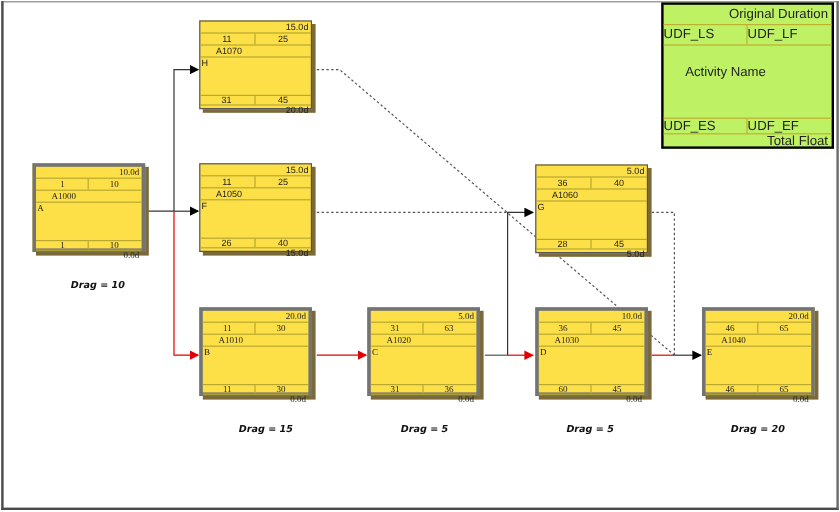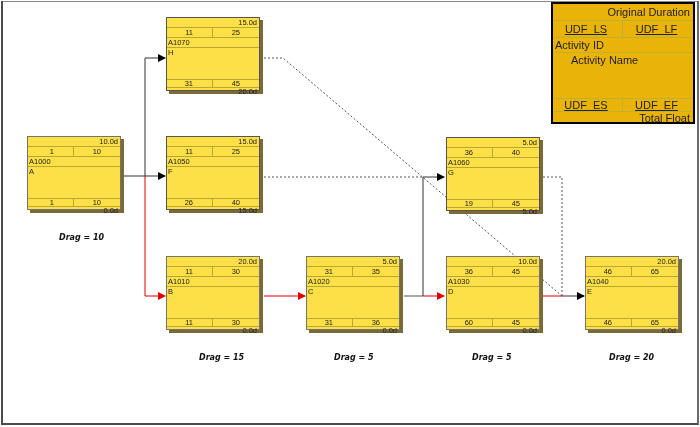--- a/index.html
+++ b/index.html
@@ -12,45 +12,45 @@
     border: 2px solid #4a4a4a; border-top: none; border-right: 2px solid #6a6a6a;
     box-sizing: content-box;
   }
   .frame-top { position:absolute; left:1px; top:1px; width:698px; height:1px; background:#888; }
   svg.links { position: absolute; left: 0; top: 0; width: 700px; height: 427px; }
   .node {
     position: absolute; width: 94px; height: 74px; background: #fde047;
     box-shadow: 3px 3px 0 #7a6a3a; font-size: 7.5px; color: #222;
     box-sizing: border-box;
   }
-  .node.crit { border: 1px solid #737373; }
+  .node.crit { border: 3px solid #737373; font-family: Liberation Serif, serif; }
   .node.noncrit { border: 1px solid #555; }
   .row { position: absolute; left: 0; right: 0; border-bottom: 1px solid #b8a830; box-sizing: border-box; }
   .r1 { top: 0; height: 10px; text-align: right; padding-right: 2px; line-height: 10px; }
   .r2 { top: 10px; height: 10px; line-height: 10px; }
-  .r3 { top: 20px; height: 10px; line-height: 10px; padding-left: 1px; }
+  .r3 { top: 20px; height: 10px; line-height: 10px; padding-left: 13px; }
   .r4 { top: 30px; height: 32px; line-height: 10px; padding-left: 1px; }
   .r5 { top: 62px; height: 8px; line-height: 8px; }
   .r6 { top: 70px; height: 8px; line-height: 8px; text-align: right; padding-right: 2px; border-bottom: none; }
   .half { position: absolute; top: 0; bottom: 0; text-align: right; padding-right: 19px; box-sizing: border-box; }
   .half.left { left: 0; width: 50%; border-right: 1px solid #b8a830; }
   .half.right { left: 50%; width: 50%; text-align: right; }
   .drag { position: absolute; font-family: "DejaVu Sans", sans-serif; font-size: 8px; font-weight: bold; color: #111; font-style: italic; }
   .legend {
-    position: absolute; left: 551px; top: 2px; width: 144px; height: 122px; background: #eab308;
+    position: absolute; left: 551px; top: 2px; width: 144px; height: 122px; background: #bef264;
     border: 2px solid #000; box-sizing: border-box; font-size: 11px; color: #222;
   }
   .lg-row { position: absolute; left: 0; right: 0; border-bottom: 1px solid #c0b030; box-sizing: border-box; }
   .lg1 { top: 0; height: 17px; line-height: 17px; text-align: right; padding-right: 3px; }
   .lg2 { top: 17px; height: 17px; line-height: 17px; }
   .lg3 { top: 34px; height: 15px; line-height: 15px; padding-left: 2px; }
   .lg4 { top: 49px; height: 46px; line-height: 15px; padding-left: 18px; }
   .lg5 { top: 95px; height: 13px; line-height: 13px; }
   .lg6 { top: 108px; height: 12px; line-height: 12px; text-align: right; padding-right: 3px; border-bottom: none; }
-  .lg-half { position:absolute; top:0; bottom:0; text-align:center; padding-right:3px; box-sizing:border-box;text-decoration:underline; }
+  .lg-half { position:absolute; top:0; bottom:0; text-align:left; padding-right:3px; box-sizing:border-box; }
   .lg-half.left { left:0; width:50%; border-right:1px solid #c0b030; }
   .lg-half.right { left:50%; width:50%; }
 </style>
 </head>
 <body>
 
 <div class="frame-top"></div>
 <div class="frame"></div>
 
 <svg class="links" viewBox="0 0 700 427">
@@ -139,41 +139,41 @@
       <span class="half left">11</span>
       <span class="half right">30</span>
     </div>
   <div class="row r6">0.0d</div>
 </div>
 
 <div class="node crit" style="left:306px;top:256px;">
   <div class="row r1">5.0d</div>
   <div class="row r2">
       <span class="half left">31</span>
-      <span class="half right">35</span>
+      <span class="half right">63</span>
     </div>
   <div class="row r3">A1020</div>
   <div class="row r4">C</div>
   <div class="row r5">
       <span class="half left">31</span>
       <span class="half right">36</span>
     </div>
   <div class="row r6">0.0d</div>
 </div>
 
 <div class="node noncrit" style="left:446px;top:137px;">
   <div class="row r1">5.0d</div>
   <div class="row r2">
       <span class="half left">36</span>
       <span class="half right">40</span>
     </div>
   <div class="row r3">A1060</div>
   <div class="row r4">G</div>
   <div class="row r5">
-      <span class="half left">19</span>
+      <span class="half left">28</span>
       <span class="half right">45</span>
     </div>
   <div class="row r6">5.0d</div>
 </div>
 
 <div class="node crit" style="left:446px;top:256px;">
   <div class="row r1">10.0d</div>
   <div class="row r2">
       <span class="half left">36</span>
       <span class="half right">45</span>
@@ -207,20 +207,19 @@
 <div class="drag" style="left:334px;top:353px;">Drag = 5</div>
 <div class="drag" style="left:472px;top:353px;">Drag = 5</div>
 <div class="drag" style="left:609px;top:353px;">Drag = 20</div>
 
 <div class="legend">
   <div class="lg-row lg1">Original Duration</div>
   <div class="lg-row lg2">
     <span class="lg-half left">UDF_LS</span>
     <span class="lg-half right">UDF_LF</span>
   </div>
-  <div class="lg-row lg3">Activity ID</div>
   <div class="lg-row lg4">Activity Name</div>
   <div class="lg-row lg6">Total Float</div>
   <div class="lg-row lg5">
     <span class="lg-half left">UDF_ES</span>
     <span class="lg-half right">UDF_EF</span>
   </div>
 </div>
 
 </body></html>

